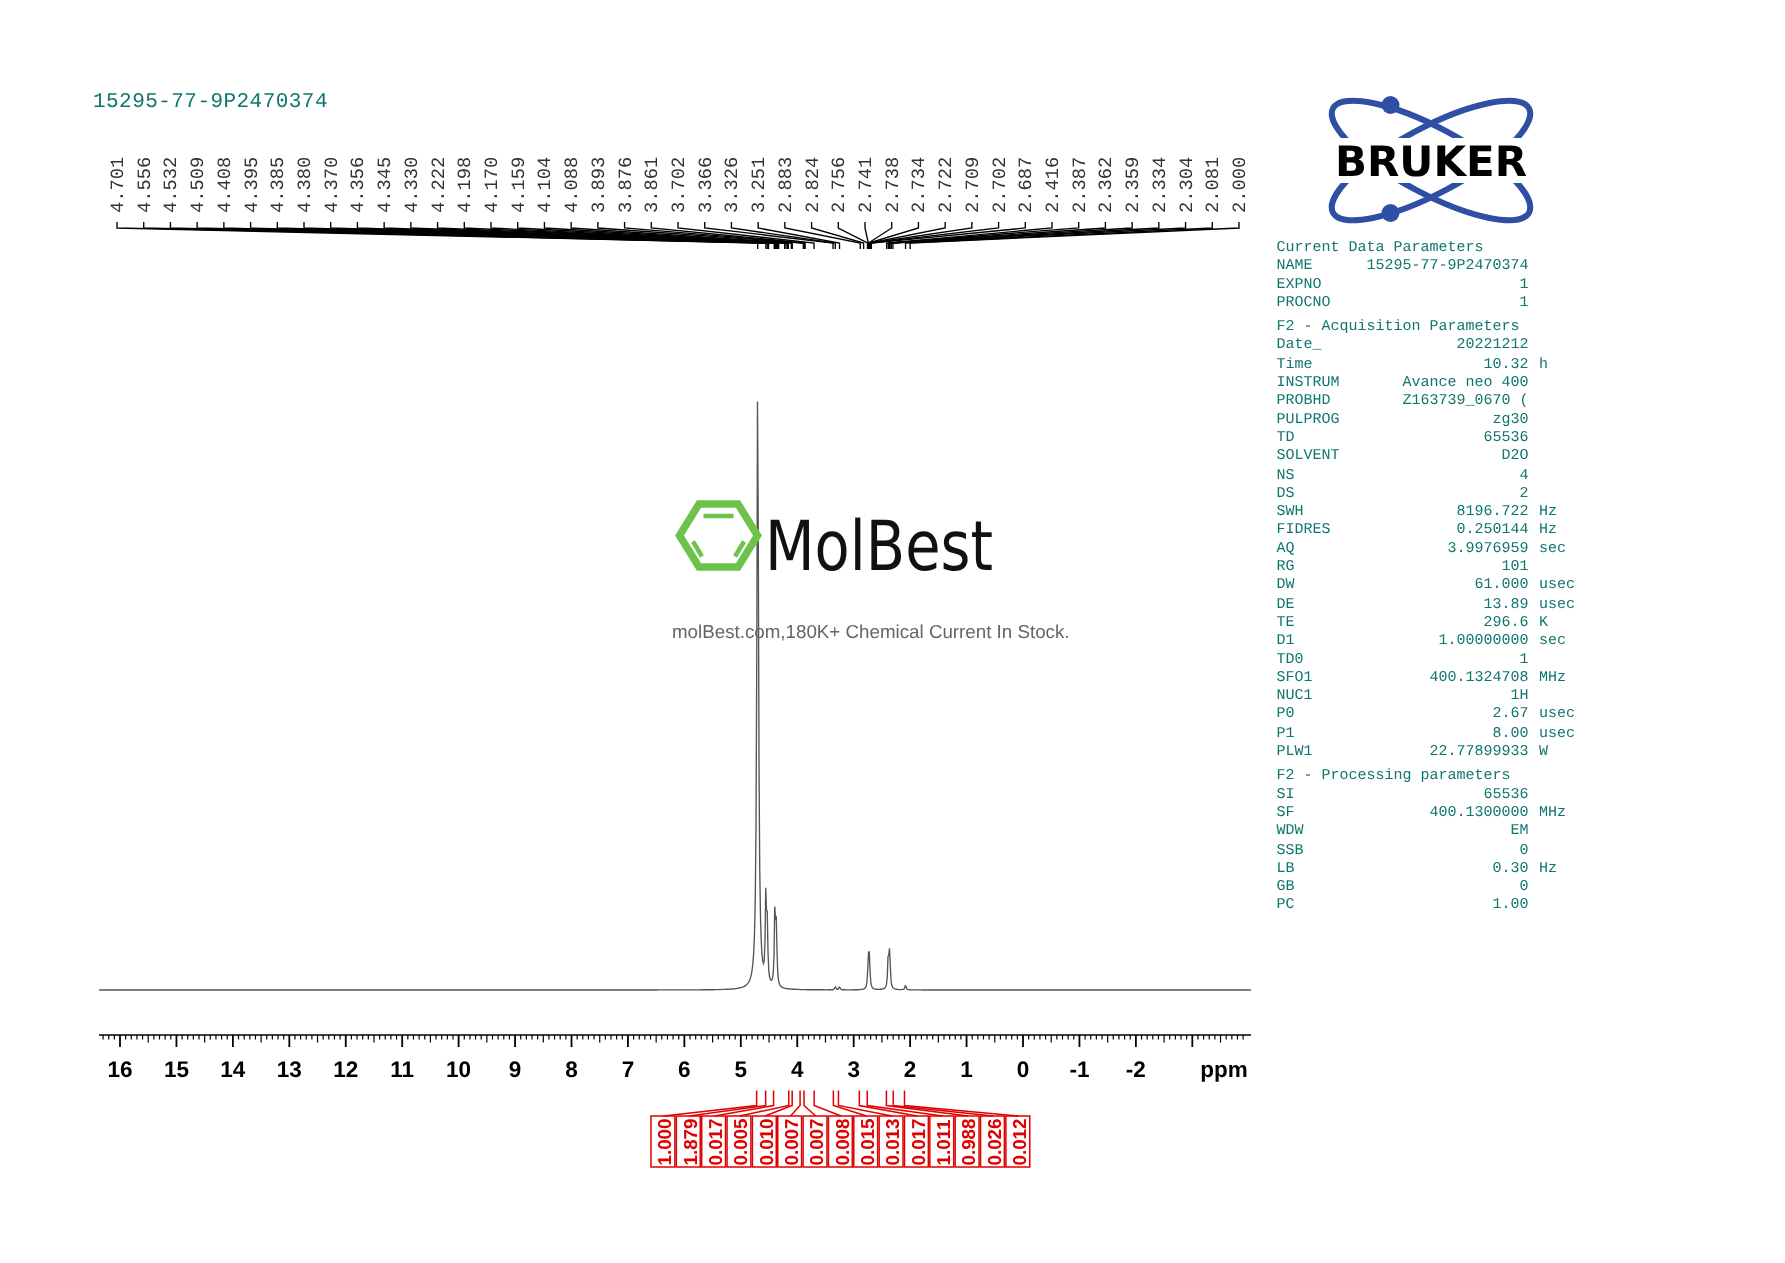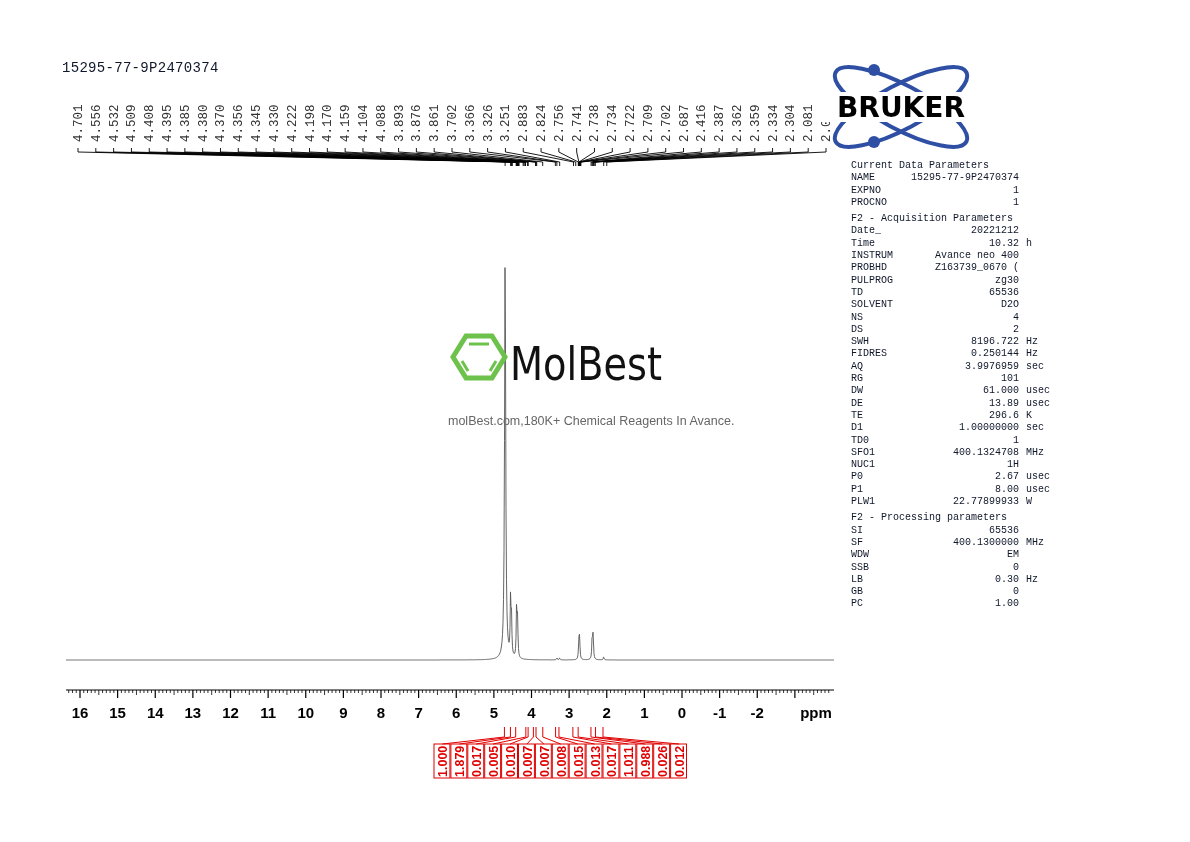--- a/index.html
+++ b/index.html
@@ -1,26 +1,26 @@
 <!DOCTYPE html>
 <html><head>
 <meta charset="utf-8">
 <style>
   html, body { margin:0; padding:0; background:#ffffff; }
   body { width:1190px; height:842px; position:relative; overflow:hidden; font-family:"Liberation Sans", sans-serif; }
-  .mono { font-family:"Liberation Mono", "DejaVu Sans Mono", monospace; color:#0f172a; }
+  .mono { font-family:"Liberation Mono", "DejaVu Sans Mono", monospace; color:#0f766e; }
   #title { position:absolute; left:62px; top:60px; font-size:14px; letter-spacing:0.3px; }
   #plot { position:absolute; left:0; top:0; }
   #params { position:absolute; left:851px; top:160px; font-size:10px; line-height:12.3px; white-space:pre; }
   .prow { display:flex; }
   .prow .k { width:60px; }
   .prow .v { width:108px; text-align:right; }
   .prow .u { padding-left:7px; }
   .sec { margin-top:4px; }
-  #logo { position:absolute; left:816px; top:62px; width:170px; height:90px; }
+  #logo { position:absolute; left:869px; top:62px; width:170px; height:90px; }
   #molbest { position:absolute; left:448px; top:328px; width:300px; height:100px; }
   #mb-tag { position:absolute; left:448px; top:414px; font-size:12.5px; color:#666; white-space:nowrap; }
 </style>
 </head>
 <body>
 
 <div id="title" class="mono">15295-77-9P2470374</div>
 
 <svg id="plot" width="1190" height="842">
   <g id="peak-label-group">
@@ -402,15 +402,15 @@
 
 <div id="molbest">
   <svg width="300" height="70" viewBox="0 0 300 70">
     <polygon points="18,8 44,8 57,29 44,50 18,50 5,29" fill="none" stroke="#6cc24a" stroke-width="5"></polygon>
     <line x1="21" y1="16" x2="41" y2="16" stroke="#6cc24a" stroke-width="3"></line>
     <line x1="14" y1="33" x2="20" y2="43" stroke="#6cc24a" stroke-width="3"></line>
     <line x1="48" y1="33" x2="42" y2="43" stroke="#6cc24a" stroke-width="3"></line>
     <text x="62" y="52" font-family="DejaVu Sans, sans-serif" font-size="46" fill="#111" textLength="152" lengthAdjust="spacingAndGlyphs">MolBest</text>
   </svg>
 </div>
-<div id="mb-tag">molBest.com,180K+ Chemical Reagents In Avance.</div>
+<div id="mb-tag">molBest.com,180K+ Chemical Current In Stock.</div>
 
 <div id="params" class="mono"><div><div>Current Data Parameters</div><div class="prow"><span class="k">NAME</span><span class="v">15295-77-9P2470374</span><span class="u"></span></div><div class="prow"><span class="k">EXPNO</span><span class="v">1</span><span class="u"></span></div><div class="prow"><span class="k">PROCNO</span><span class="v">1</span><span class="u"></span></div></div><div class="sec"><div>F2 - Acquisition Parameters</div><div class="prow"><span class="k">Date_</span><span class="v">20221212</span><span class="u"></span></div><div class="prow"><span class="k">Time</span><span class="v">10.32</span><span class="u">h</span></div><div class="prow"><span class="k">INSTRUM</span><span class="v">Avance neo 400</span><span class="u"></span></div><div class="prow"><span class="k">PROBHD</span><span class="v">Z163739_0670 (</span><span class="u"></span></div><div class="prow"><span class="k">PULPROG</span><span class="v">zg30</span><span class="u"></span></div><div class="prow"><span class="k">TD</span><span class="v">65536</span><span class="u"></span></div><div class="prow"><span class="k">SOLVENT</span><span class="v">D2O</span><span class="u"></span></div><div class="prow"><span class="k">NS</span><span class="v">4</span><span class="u"></span></div><div class="prow"><span class="k">DS</span><span class="v">2</span><span class="u"></span></div><div class="prow"><span class="k">SWH</span><span class="v">8196.722</span><span class="u">Hz</span></div><div class="prow"><span class="k">FIDRES</span><span class="v">0.250144</span><span class="u">Hz</span></div><div class="prow"><span class="k">AQ</span><span class="v">3.9976959</span><span class="u">sec</span></div><div class="prow"><span class="k">RG</span><span class="v">101</span><span class="u"></span></div><div class="prow"><span class="k">DW</span><span class="v">61.000</span><span class="u">usec</span></div><div class="prow"><span class="k">DE</span><span class="v">13.89</span><span class="u">usec</span></div><div class="prow"><span class="k">TE</span><span class="v">296.6</span><span class="u">K</span></div><div class="prow"><span class="k">D1</span><span class="v">1.00000000</span><span class="u">sec</span></div><div class="prow"><span class="k">TD0</span><span class="v">1</span><span class="u"></span></div><div class="prow"><span class="k">SFO1</span><span class="v">400.1324708</span><span class="u">MHz</span></div><div class="prow"><span class="k">NUC1</span><span class="v">1H</span><span class="u"></span></div><div class="prow"><span class="k">P0</span><span class="v">2.67</span><span class="u">usec</span></div><div class="prow"><span class="k">P1</span><span class="v">8.00</span><span class="u">usec</span></div><div class="prow"><span class="k">PLW1</span><span class="v">22.77899933</span><span class="u">W</span></div></div><div class="sec"><div>F2 - Processing parameters</div><div class="prow"><span class="k">SI</span><span class="v">65536</span><span class="u"></span></div><div class="prow"><span class="k">SF</span><span class="v">400.1300000</span><span class="u">MHz</span></div><div class="prow"><span class="k">WDW</span><span class="v">EM</span><span class="u"></span></div><div class="prow"><span class="k">SSB</span><span class="v">0</span><span class="u"></span></div><div class="prow"><span class="k">LB</span><span class="v">0.30</span><span class="u">Hz</span></div><div class="prow"><span class="k">GB</span><span class="v">0</span><span class="u"></span></div><div class="prow"><span class="k">PC</span><span class="v">1.00</span><span class="u"></span></div></div></div>
 
 </body></html>

